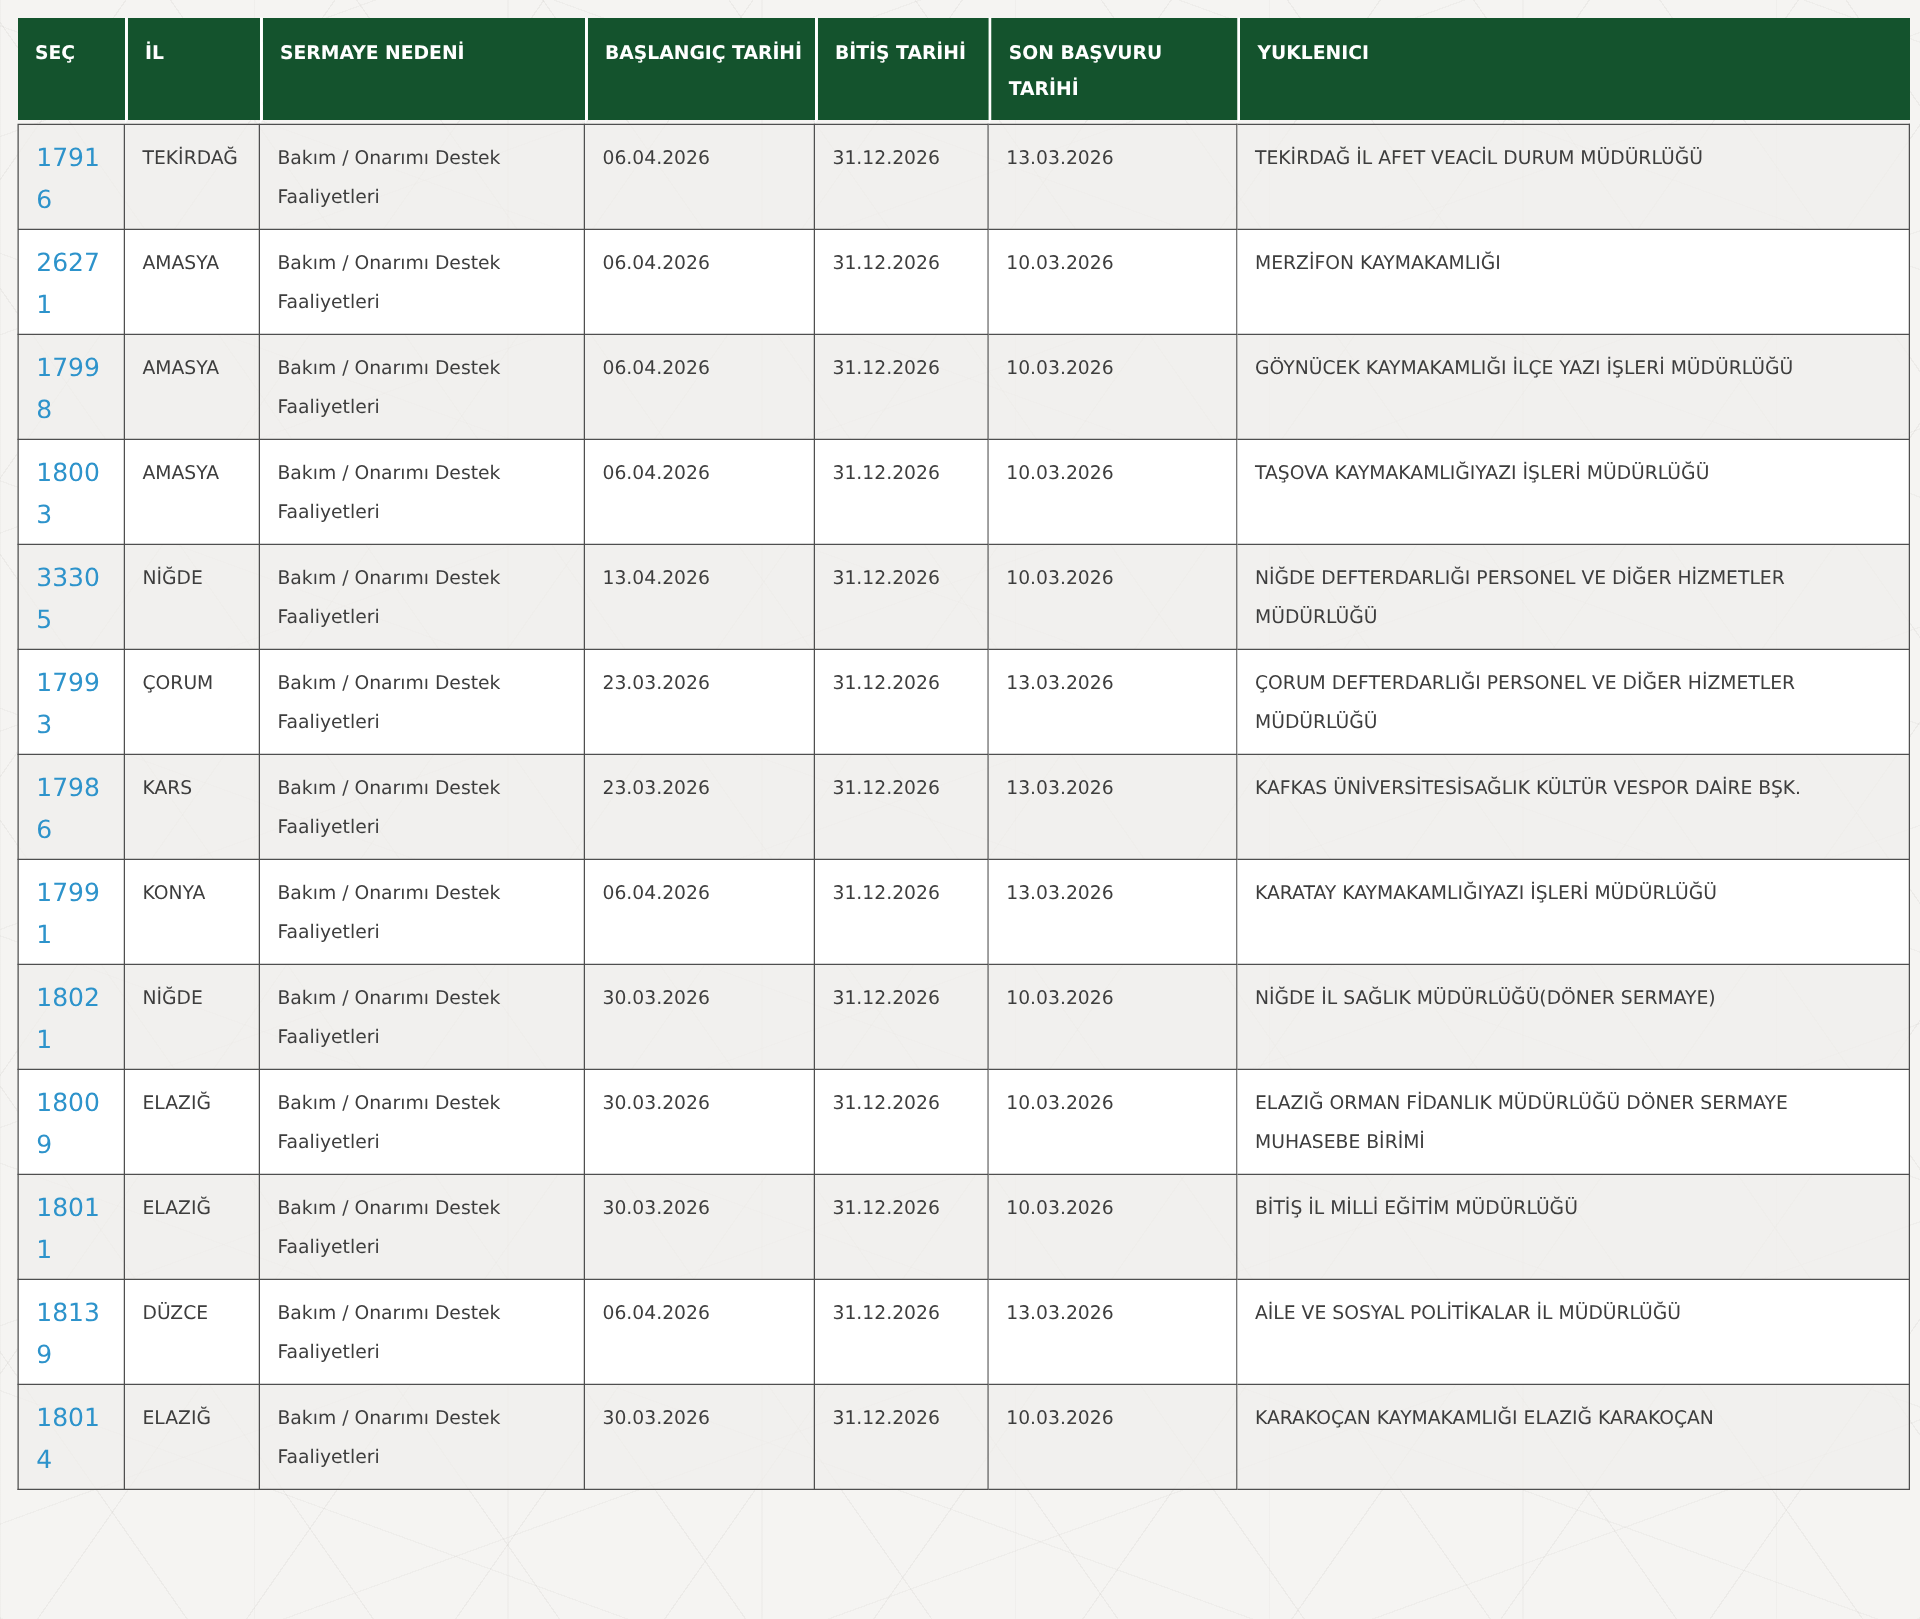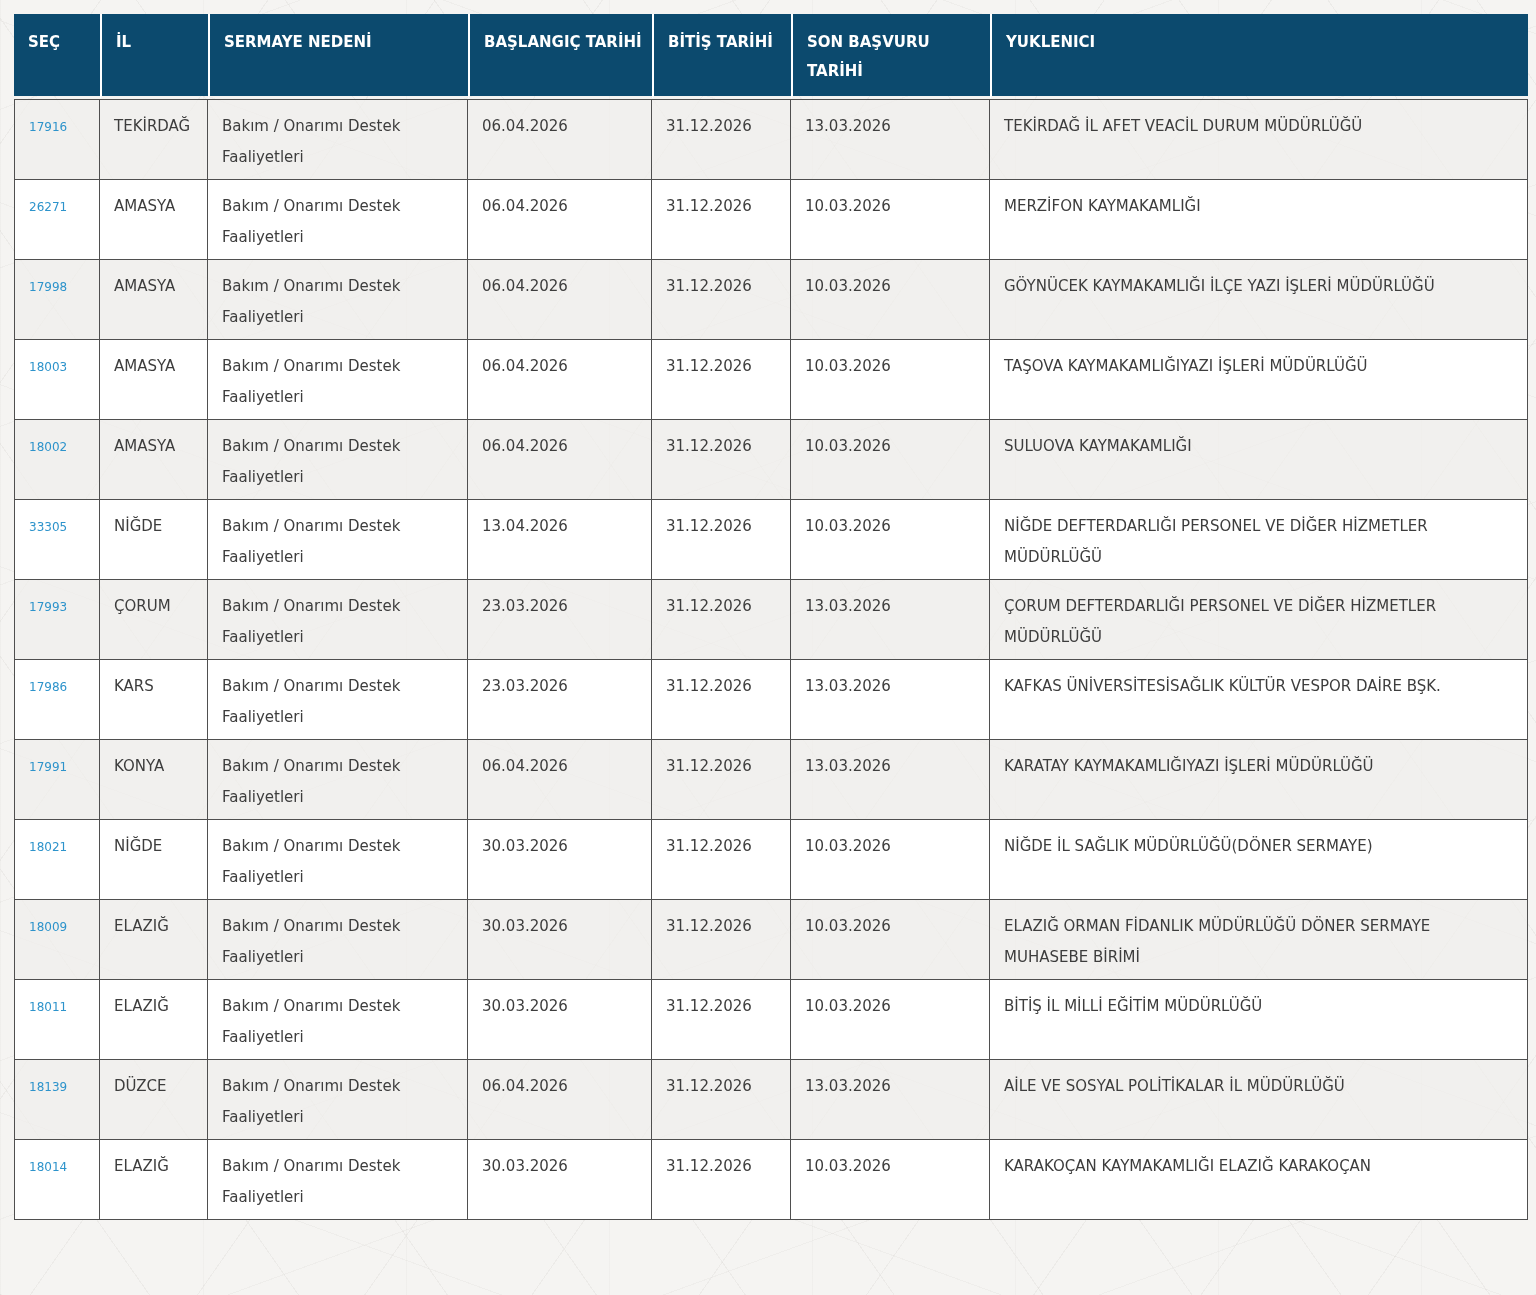--- a/index.html
+++ b/index.html
@@ -19,21 +19,21 @@
   .table-wrap { padding: 14px 8px 0 14px; }
   table.program-table {
     width: 1514px;
     table-layout: fixed;
     border-collapse: separate;
     border-spacing: 0;
     font-size: 15px;
     color: #3d3d3d;
   }
   thead th {
-    background: #0c4a6e;
+    background: #14532d;
     background-clip: padding-box;
     color: #ffffff;
     font-weight: bold;
     text-align: left;
     vertical-align: top;
     padding: 14px 10px 10px 14px;
     line-height: 29px;
     border-bottom: 3px solid transparent;
     border-left: 2px solid #ffffff;
   }
@@ -46,21 +46,21 @@
     border-bottom: 1px solid #4f4f4f;
     background: #ffffff;
     word-wrap: break-word;
   }
   tbody td:first-child { border-left: 1px solid #4f4f4f; }
   tbody tr:first-child td { border-top: 1px solid #4f4f4f; }
   tbody tr:nth-child(odd) td { background: rgba(240,239,236,0.72); }
   td.cell-sec a {
     color: #2d93cb;
     text-decoration: none;
-    font-size: 12px;
+    font-size: 20px;
     cursor: pointer;
   }
 </style>
 </head>
 <body>
 
 <div class="table-wrap">
   <table class="program-table">
     <colgroup>
       <col style="width:86px">
@@ -113,29 +113,20 @@
         <tr>
           <td class="cell-sec"><a href="#">18003</a></td>
           <td class="cell-il">AMASYA</td>
           <td class="cell-program">Bakım / Onarımı Destek Faaliyetleri</td>
           <td class="cell-baslangic">06.04.2026</td>
           <td class="cell-bitis">31.12.2026</td>
           <td class="cell-son_basvuru">10.03.2026</td>
           <td class="cell-yuklenici">TAŞOVA KAYMAKAMLIĞIYAZI İŞLERİ MÜDÜRLÜĞÜ</td>
         </tr>
         <tr>
-          <td class="cell-sec"><a href="#">18002</a></td>
-          <td class="cell-il">AMASYA</td>
-          <td class="cell-program">Bakım / Onarımı Destek Faaliyetleri</td>
-          <td class="cell-baslangic">06.04.2026</td>
-          <td class="cell-bitis">31.12.2026</td>
-          <td class="cell-son_basvuru">10.03.2026</td>
-          <td class="cell-yuklenici">SULUOVA KAYMAKAMLIĞI</td>
-        </tr>
-        <tr>
           <td class="cell-sec"><a href="#">33305</a></td>
           <td class="cell-il">NİĞDE</td>
           <td class="cell-program">Bakım / Onarımı Destek Faaliyetleri</td>
           <td class="cell-baslangic">13.04.2026</td>
           <td class="cell-bitis">31.12.2026</td>
           <td class="cell-son_basvuru">10.03.2026</td>
           <td class="cell-yuklenici">NİĞDE DEFTERDARLIĞI PERSONEL VE DİĞER HİZMETLER MÜDÜRLÜĞÜ</td>
         </tr>
         <tr>
           <td class="cell-sec"><a href="#">17993</a></td>

